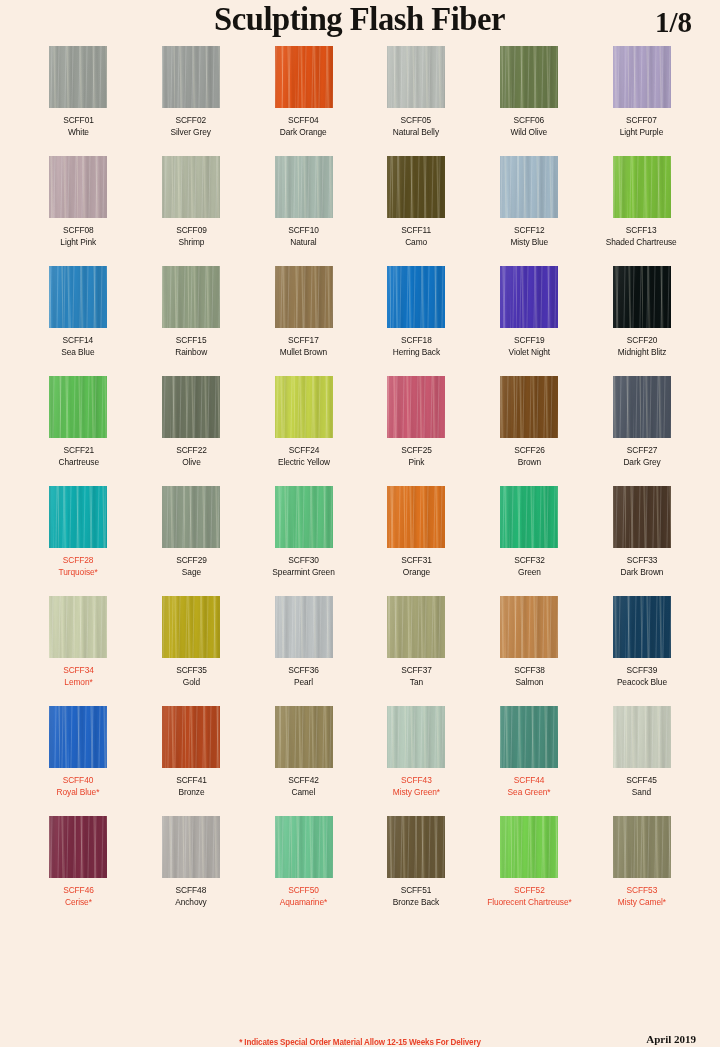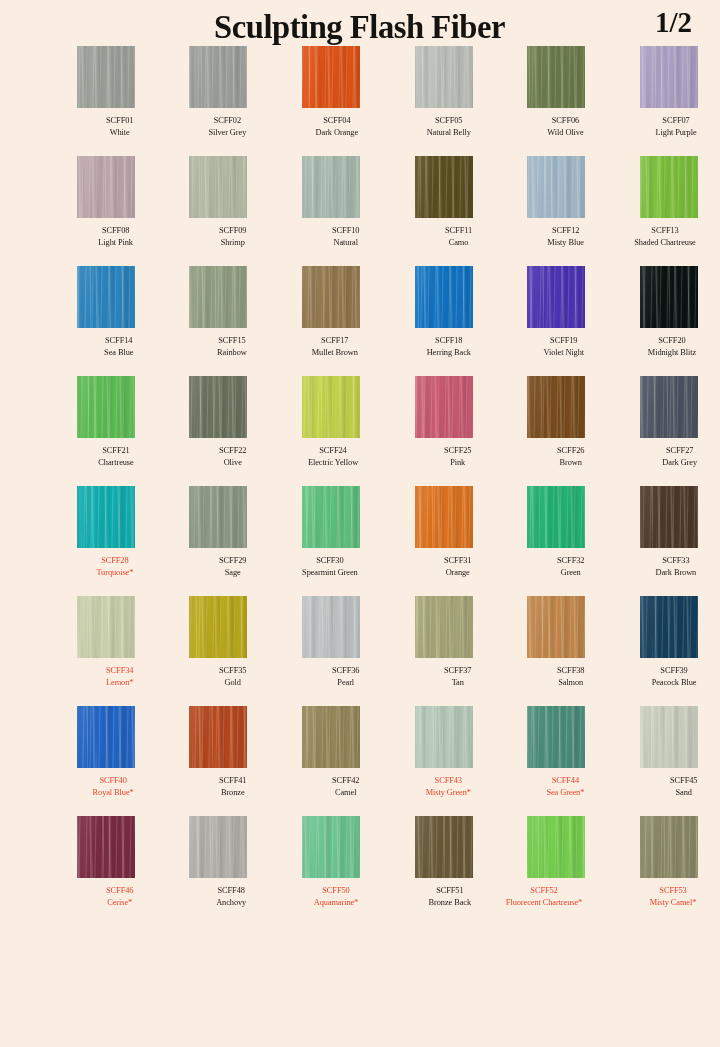--- a/index.html
+++ b/index.html
@@ -9,21 +9,21 @@
     background:#faeee3;
     font-family:"Liberation Sans", sans-serif;
     overflow:hidden;
     position:relative;
   }
   #page{width:720px;height:1047px;position:relative;box-sizing:border-box;}
 
   
   .header{
     position:relative;height:46px;
-    display:flex;align-items:flex-end;justify-content:center;
+    display:flex;align-items:flex-start;justify-content:center;
   }
   .title{
     font-family:"Liberation Serif", serif;
     font-weight:bold;font-size:34px;letter-spacing:-0.5px;
     color:#151310;white-space:nowrap;
     transform:scaleX(0.96);
   }
   .page-num{
     position:absolute;right:28px;top:50%;transform:translateY(-52%);
     font-family:"Liberation Serif", serif;
@@ -33,23 +33,22 @@
   
   .grid{
     display:grid;
     grid-template-columns:repeat(6,1fr);
     padding:0 22px;
     box-sizing:border-box;
     row-gap:0;
   }
   .cell{
     height:110px;
-    display:flex;flex-direction:column;align-items:flex-end;
+    display:flex;flex-direction:column;align-items:center;
     box-sizing:border-box;
-    font-family:Liberation Serif, serif;
   }
   .swatch{
     width:58px;height:62px;
     position:relative;overflow:hidden;
     flex:0 0 auto;
   }
   .swatch .fibers{
     position:absolute;inset:0;
     background-image:
       repeating-linear-gradient(91deg,
@@ -109,21 +108,21 @@
     font-weight:bold;font-size:11px;color:#151310;
   }
 </style>
 </head>
 <body>
 
 <div id="page">
 
   <div class="header">
     <div class="title">Sculpting Flash Fiber</div>
-    <div class="page-num">1/2</div>
+    <div class="page-num">1/8</div>
   </div>
 
   <div class="grid" id="swatch-grid">
       <div class="cell">
         <div class="swatch" style="background: rgb(158, 163, 156);">
           <div class="fibers" style="background-position: 0px 0px, 0px 0px, 0px 0px;"></div>
           <div class="sheen"></div>
         </div>
         <div class="labels">
           <span class="code">SCFF01</span>
@@ -595,14 +594,18 @@
           <div class="fibers" style="background-position: 19px 0px, 25px 0px, 13px 0px;"></div>
           <div class="sheen"></div>
         </div>
         <div class="labels">
           <span class="code">SCFF53</span>
           <span class="name">Misty Camel*</span>
         </div>
       </div>
     </div>
 
+  <div class="footer">
+    <div class="legend">* Indicates Special Order Material Allow 12-15 Weeks For Delivery</div>
+    <div class="date">April 2019</div>
+  </div>
 
 </div>
 
 </body></html>

